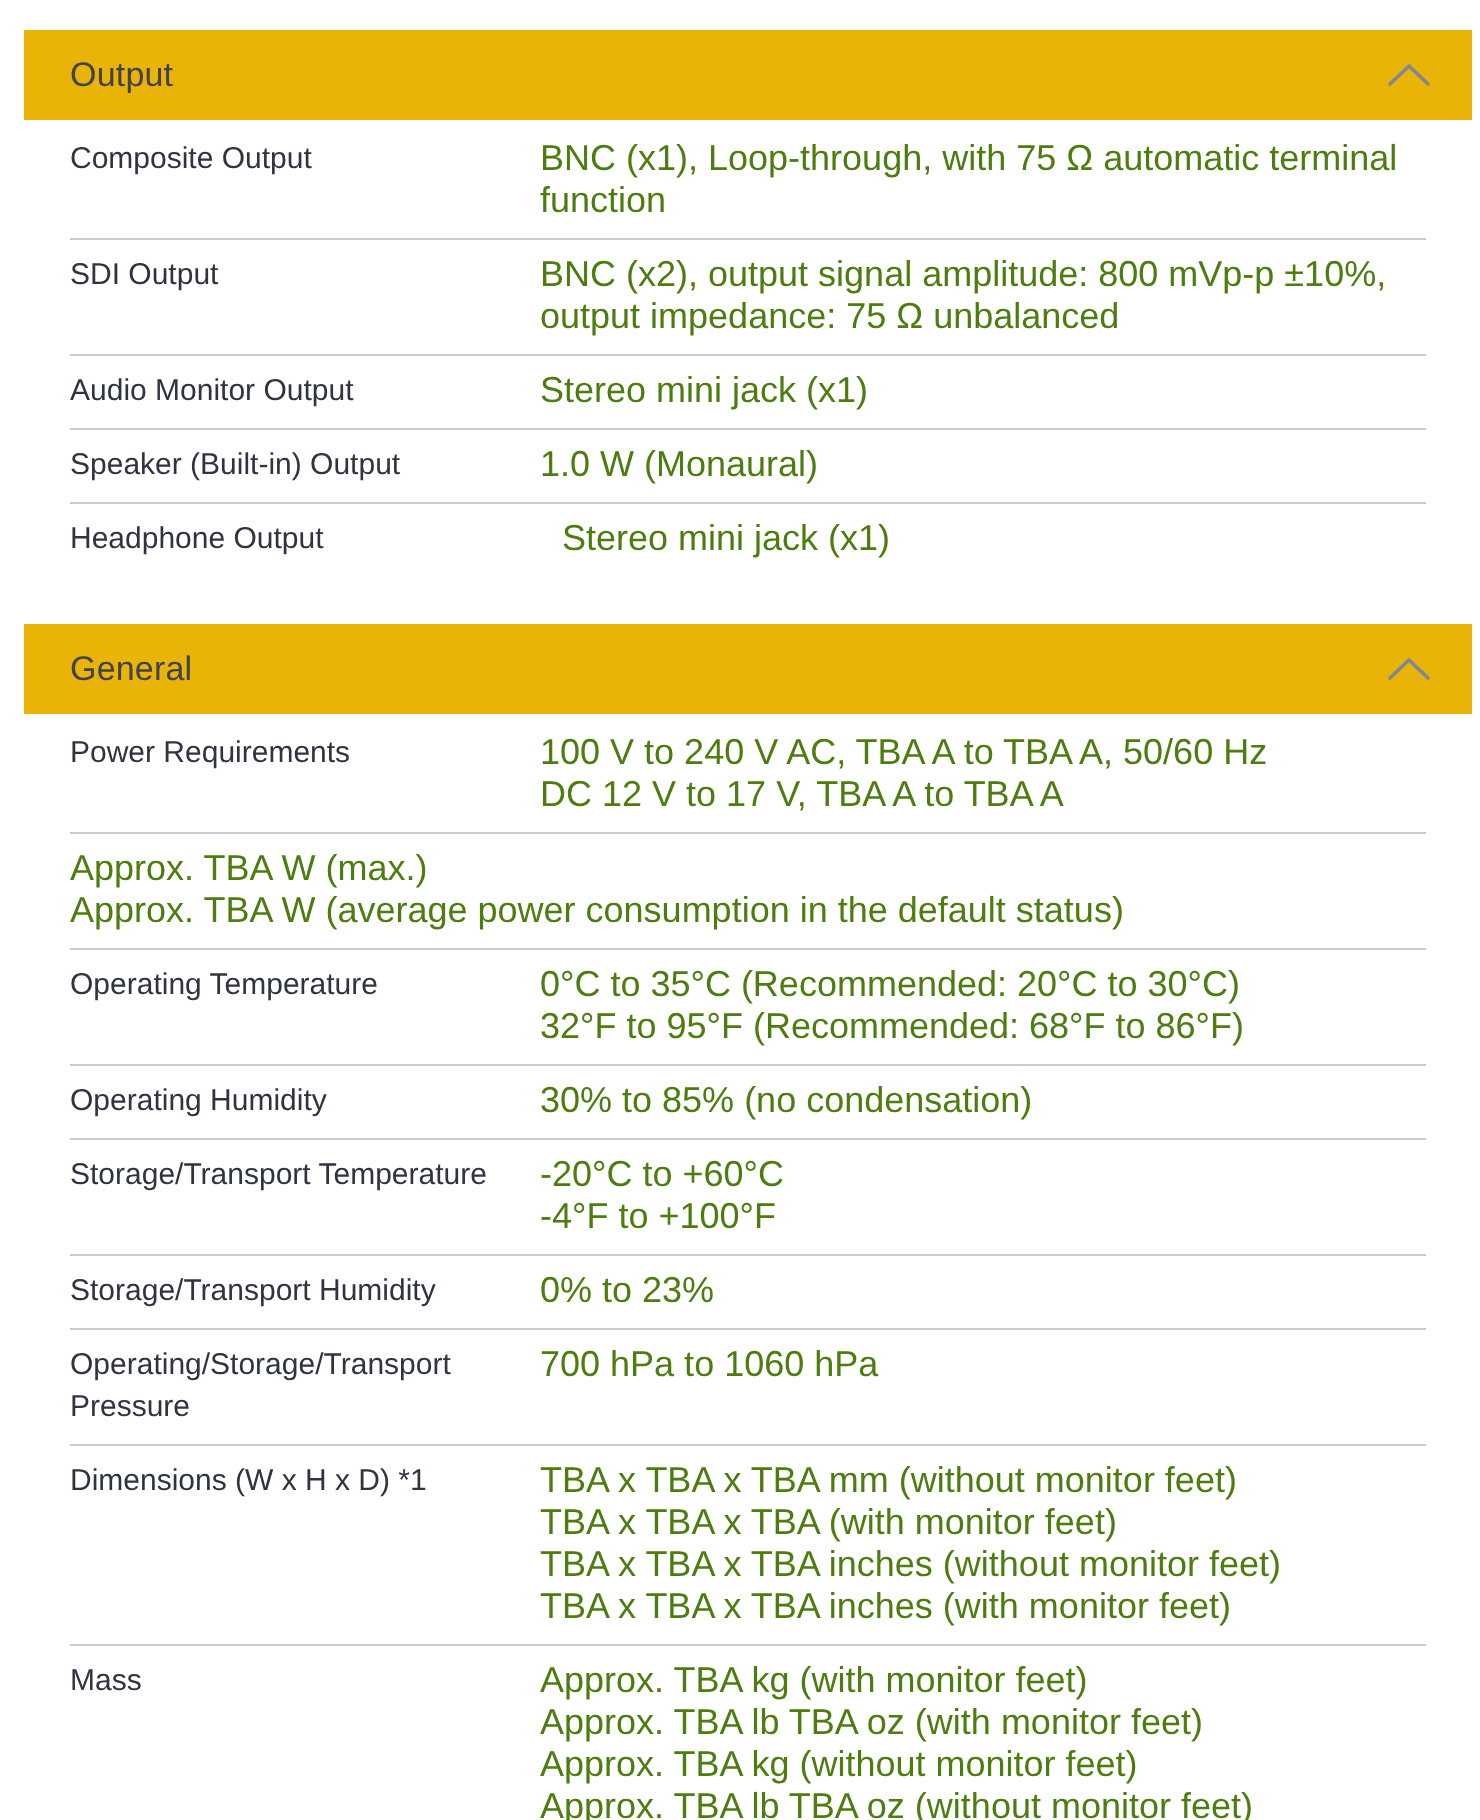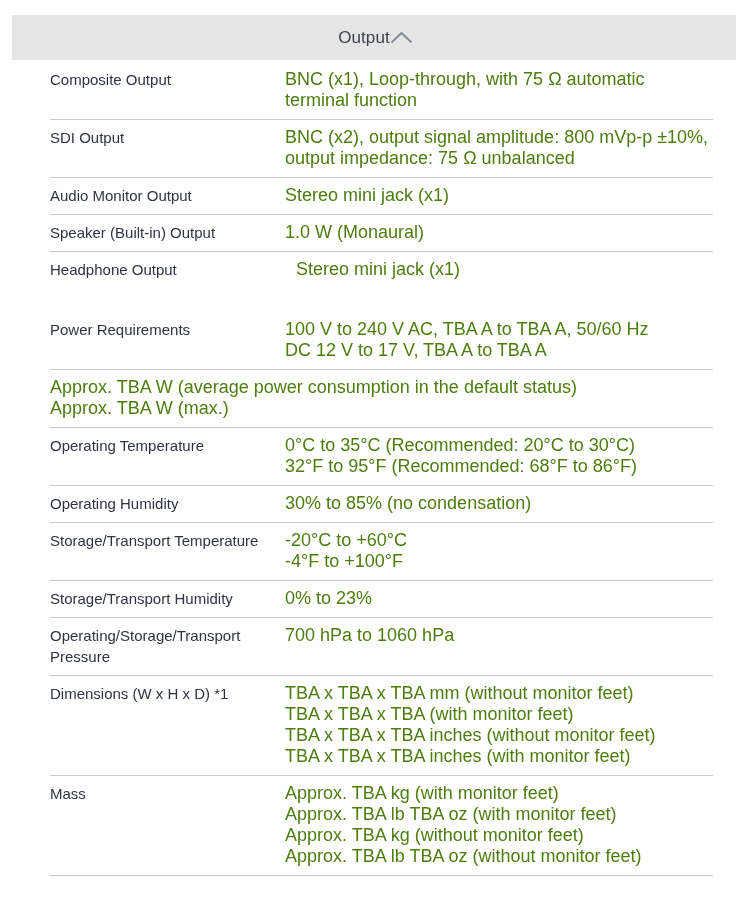--- a/index.html
+++ b/index.html
@@ -6,42 +6,41 @@
   html, body {
     background: #ffffff;
     width: 740px;
     font-family: "Liberation Sans", sans-serif;
   }
   .page {
     padding: 15px 4px 10px 12px;
   }
   .spec-section + .spec-section { margin-top: 24px; }
   .section-header {
-    background: #e5e5e5;
+    background: #eab308;
     height: 45px;
     display: flex;
     align-items: center;
-    justify-content: center;
+    justify-content: space-between;
     padding: 0 20px 0 23px;
     cursor: pointer;
   }
   .section-title {
     font-size: 17px;
     font-weight: 400;
     color: #3e434c;
     letter-spacing: 0.1px;
   }
   .chevron { display: inline-flex; align-items: center; }
   .rows { padding: 0 23px; margin-top: 2px; }
   .spec-row {
     display: flex;
     align-items: flex-start;
     padding: 7px 0 8px;
     border-bottom: 1px solid #c9cbce;
-    margin-left: 15px;
   }
   .spec-section:first-child .spec-row:last-child { border-bottom: none; gap: 11px; }
   .spec-label {
     flex: none;
     width: 235px;
     padding-right: 14px;
     font-size: 15px;
     line-height: 21px;
     color: #2f3440;
   }
@@ -99,33 +98,41 @@
   <div class="spec-row">
     <div class="spec-label">Headphone Output</div>
     <div class="spec-value">
               <div class="value-line">Stereo mini jack (x1)</div>
             </div>
   </div>
 </div>
   </section>
 
   <section class="spec-section">
+    <header class="section-header">
+      <h2 class="section-title">General</h2>
+      <span class="chevron">
+        <svg width="23" height="13" viewBox="0 0 23 13">
+          <polyline points="2,11 11.5,2 21,11" fill="none" stroke="#7e8995" stroke-width="1.8" stroke-linecap="round" stroke-linejoin="round"></polyline>
+        </svg>
+      </span>
+    </header>
     <div class="rows">
   <div class="spec-row">
     <div class="spec-label">Power Requirements</div>
     <div class="spec-value">
               <div class="value-line">100 V to 240 V AC, TBA A to TBA A, 50/60 Hz</div>
               <div class="value-line">DC 12 V to 17 V, TBA A to TBA A</div>
             </div>
   </div>
 
   <div class="spec-row">
     <div class="spec-value">
+              <div class="value-line">Approx. TBA W (max.)</div>
               <div class="value-line">Approx. TBA W (average power consumption in the default status)</div>
-              <div class="value-line">Approx. TBA W (max.)</div>
             </div>
   </div>
 
   <div class="spec-row">
     <div class="spec-label">Operating Temperature</div>
     <div class="spec-value">
               <div class="value-line">0°C to 35°C (Recommended: 20°C to 30°C)</div>
               <div class="value-line">32°F to 95°F (Recommended: 68°F to 86°F)</div>
             </div>
   </div>

